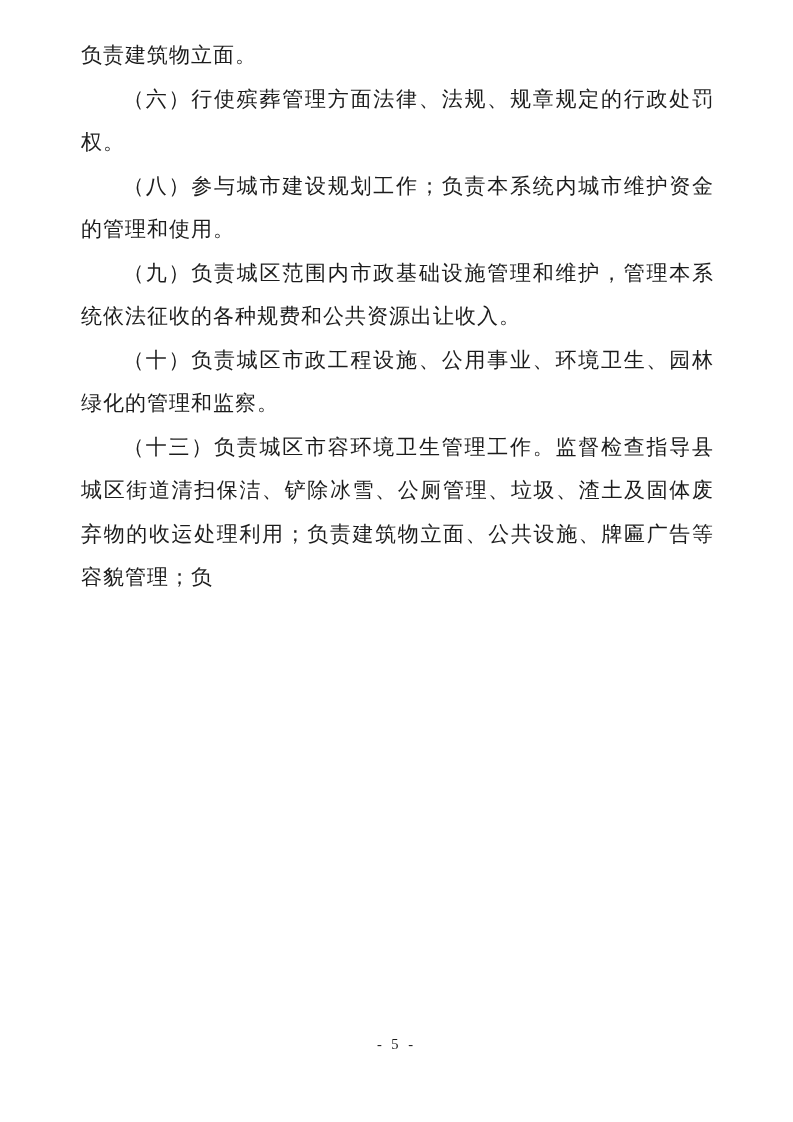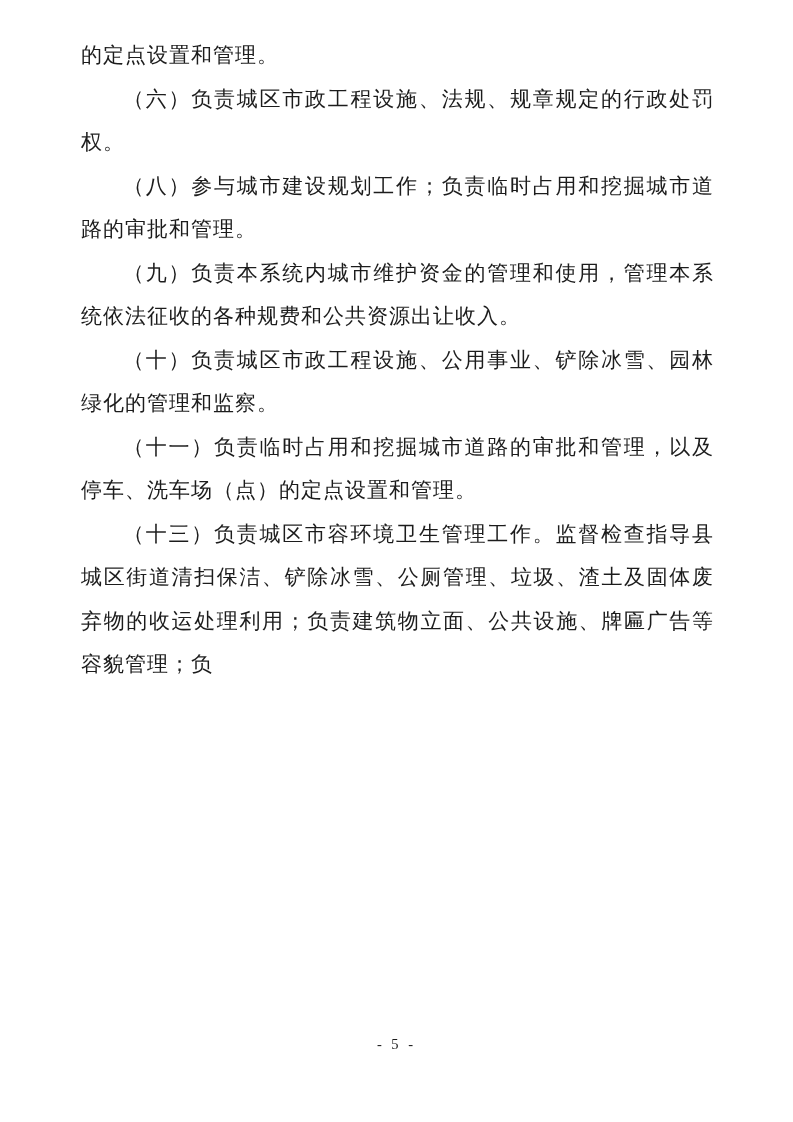--- a/index.html
+++ b/index.html
@@ -45,22 +45,21 @@
     font-size: 14.5px;
     letter-spacing: 3px;
     font-family: "Liberation Serif", "DejaVu Serif", serif;
   }
 </style>
 </head>
 <body>
 
 <div class="page">
   <div class="content">
-    <p class="para">的定点设置和管理。</p>
-    <p class="para indent">（六）负责城区市政工程设施、法规、规章规定的行政处罚权。</p>
-    <p class="para indent">（八）参与城市建设规划工作；负责临时占用和挖掘城市道路的审批和管理。</p>
-    <p class="para indent">（九）负责本系统内城市维护资金的管理和使用，管理本系统依法征收的各种规费和公共资源出让收入。</p>
-    <p class="para indent">（十）负责城区市政工程设施、公用事业、铲除冰雪、园林绿化的管理和监察。</p>
-    <p class="para indent">（十一）负责临时占用和挖掘城市道路的审批和管理，以及停车、洗车场（点）的定点设置和管理。</p>
+    <p class="para">负责建筑物立面。</p>
+    <p class="para indent">（六）行使殡葬管理方面法律、法规、规章规定的行政处罚权。</p>
+    <p class="para indent">（八）参与城市建设规划工作；负责本系统内城市维护资金的管理和使用。</p>
+    <p class="para indent">（九）负责城区范围内市政基础设施管理和维护，管理本系统依法征收的各种规费和公共资源出让收入。</p>
+    <p class="para indent">（十）负责城区市政工程设施、公用事业、环境卫生、园林绿化的管理和监察。</p>
     <p class="para indent">（十三）负责城区市容环境卫生管理工作。监督检查指导县城区街道清扫保洁、铲除冰雪、公厕管理、垃圾、渣土及固体废弃物的收运处理利用；负责建筑物立面、公共设施、牌匾广告等容貌管理；负</p>
   </div>
   <div class="page-number">- 5 -</div>
 </div>
 
 </body></html>

